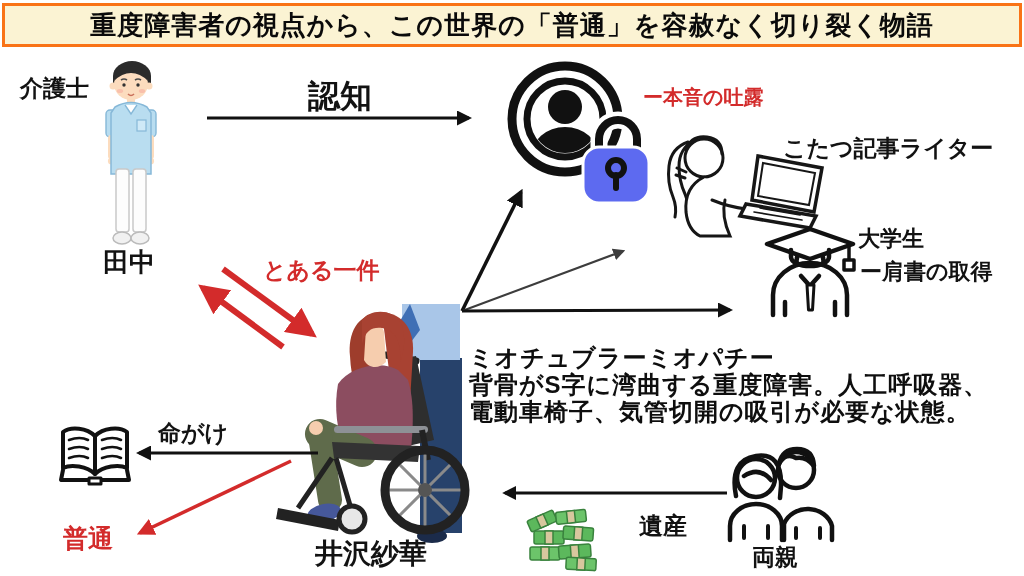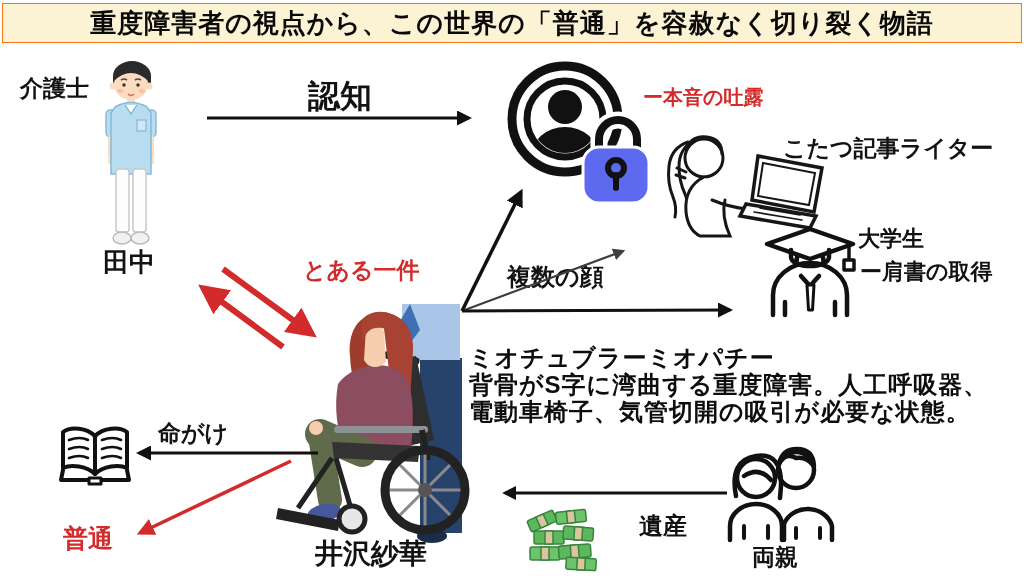--- a/index.html
+++ b/index.html
@@ -7,21 +7,21 @@
     --lock-blue:#5d6af0;
     --banner-bg:#fbf3d3;
   }
   html,body{margin:0;padding:0;background:#fff;}
   #stage{
     position:relative;width:1024px;height:576px;overflow:hidden;background:#fff;
     font-family:"Liberation Sans","DejaVu Sans",sans-serif;
   }
   .banner{
     position:absolute;left:2px;right:2px;top:3px;height:38px;
-    background:var(--banner-bg);border:1px solid #f97316;
+    background:var(--banner-bg);border:3px solid #f97316;
     display:flex;align-items:center;justify-content:center;
     font-size:26px;font-weight:900;letter-spacing:1px;color:#0a0a0a;white-space:nowrap;
   }
   .lbl{position:absolute;font-weight:800;color:#121212;white-space:nowrap;line-height:1.1;}
   .red{color:var(--accent-red);}
   .icon{position:absolute;}
   svg{display:block;overflow:visible;}
   #arrows{position:absolute;left:0;top:0;pointer-events:none;}
   .desc{position:absolute;left:469px;top:344px;font-weight:800;font-size:24px;
         letter-spacing:1px;line-height:27px;color:#0e0e0e;white-space:nowrap;}
@@ -113,23 +113,22 @@
       <path d="M44,62 h7 l-1.5,25 h-4 z" stroke-width="3"></path>
       <polygon points="47,6 90,21 47,36 4,21"></polygon>
       <path d="M28,27 v7 a19,9 0 0 0 38,0 v-7" fill="none"></path>
       <path d="M86,23 v14" fill="none" stroke-width="3.5"></path>
       <rect x="81" y="37" width="10" height="10" stroke-width="3.5"></rect>
     </g>
   </svg>
   <div class="lbl" style="left:858px;top:227px;font-size:22px;">大学生</div>
   <div class="lbl" style="left:860px;top:260px;font-size:22px;">ー肩書の取得</div>
 
-  <div class="lbl" style="left:507px;top:264px;font-size:24px;">複数の顔</div>
-
-  <div class="lbl red" style="left:263px;top:258px;font-size:23px;margin-left:40px;">とある一件</div>
+
+  <div class="lbl red" style="left:263px;top:258px;font-size:23px;">とある一件</div>
 
   <svg class="icon" style="left:270px;top:300px;" width="212" height="246" viewBox="0 0 212 246">
     <path d="M150,58 h42 v175 h-42 z" fill="#27426b"></path>
     <ellipse cx="162" cy="236" rx="15" ry="7" fill="#1b2b4a"></ellipse>
     <path d="M132,4 h58 v56 h-58 z" fill="#a9c6e8"></path>
     <path d="M140,4 l-20,34 l12,16 l18,-24 z" fill="#3f6fb5"></path>
     <circle cx="124" cy="53" r="6" fill="#f3c9a6"></circle>
     <path d="M116,55 l30,6" stroke="#222" stroke-width="7" stroke-linecap="round"></path>
     <path d="M124,60 L146,56 L164,140 L138,146 Z" fill="#2e2e2e"></path>
     <path d="M112,12 C86,14 78,34 80,56 C81,80 88,100 98,114 L114,126 C106,90 106,44 112,12 Z" fill="#9e3d2c"></path>

